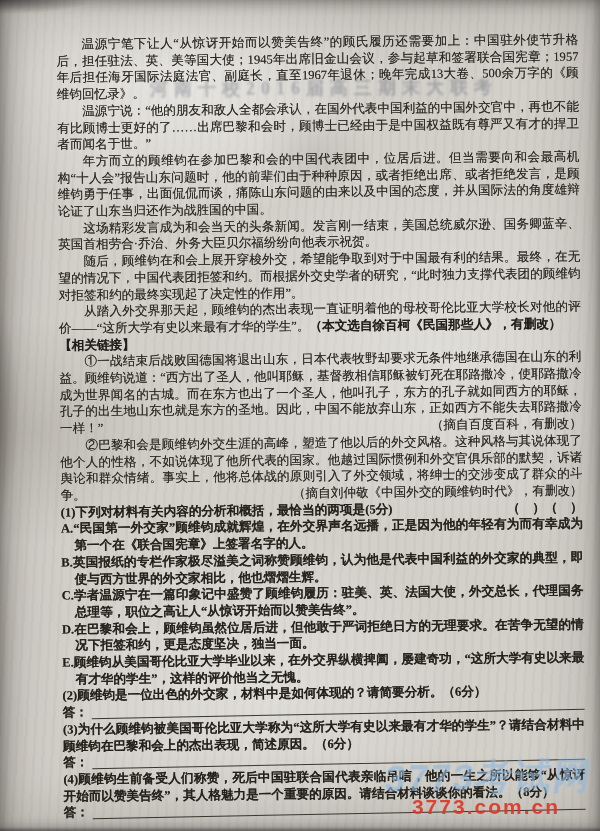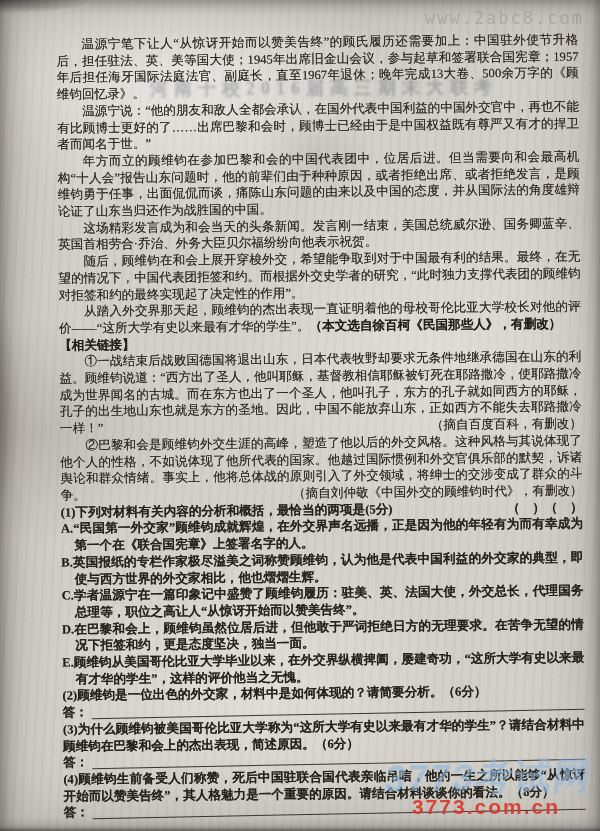--- a/index.html
+++ b/index.html
@@ -88,21 +88,20 @@
 </style>
 </head>
 <body>
 
 <div class="scan">
 
   <div class="bleed-title">河南十校2016届高三期末大联考</div>
   <div class="bleed-blob"></div>
   <div class="smudge-left"></div>
 
-  <div class="wm-top" style="color:#b3b3b1">www.2abc8.com</div>
 
   <div class="content">
 
     <p class="para">温源宁笔下让人“从惊讶开始而以赞美告终”的顾氏履历还需要加上：中国驻外使节升格后，担任驻法、英、美等国大使；1945年出席旧金山会议，参与起草和签署联合国宪章；1957年后担任海牙国际法庭法官、副庭长，直至1967年退休；晚年完成13大卷、500余万字的《顾维钧回忆录》。</p>
     <p class="para">温源宁说：“他的朋友和敌人全都会承认，在国外代表中国利益的中国外交官中，再也不能有比顾博士更好的了……出席巴黎和会时，顾博士已经由于是中国权益既有尊严又有才的捍卫者而闻名于世。”</p>
     <p class="para">年方而立的顾维钧在参加巴黎和会的中国代表团中，位居后进。但当需要向和会最高机构“十人会”报告山东问题时，他的前辈们由于种种原因，或者拒绝出席、或者拒绝发言，是顾维钧勇于任事，出面侃侃而谈，痛陈山东问题的由来以及中国的态度，并从国际法的角度雄辩论证了山东当归还作为战胜国的中国。</p>
     <p class="para">这场精彩发言成为和会当天的头条新闻。发言刚一结束，美国总统威尔逊、国务卿蓝辛、英国首相劳合·乔治、外务大臣贝尔福纷纷向他表示祝贺。</p>
     <p class="para">随后，顾维钧在和会上展开穿梭外交，希望能争取到对于中国最有利的结果。最终，在无望的情况下，中国代表团拒签和约。而根据外交史学者的研究，“此时独力支撑代表团的顾维钧对拒签和约的最终实现起了决定性的作用”。</p>
 
     <p class="para"><span>从踏入外交界那天起，顾维钧的杰出表现一直证明着他的母校哥伦比亚大学校长对他的评价——“这所大学有史以来最有才华的学生”。</span><span class="src">（本文选自徐百柯《民国那些人》，有删改）</span></p>

